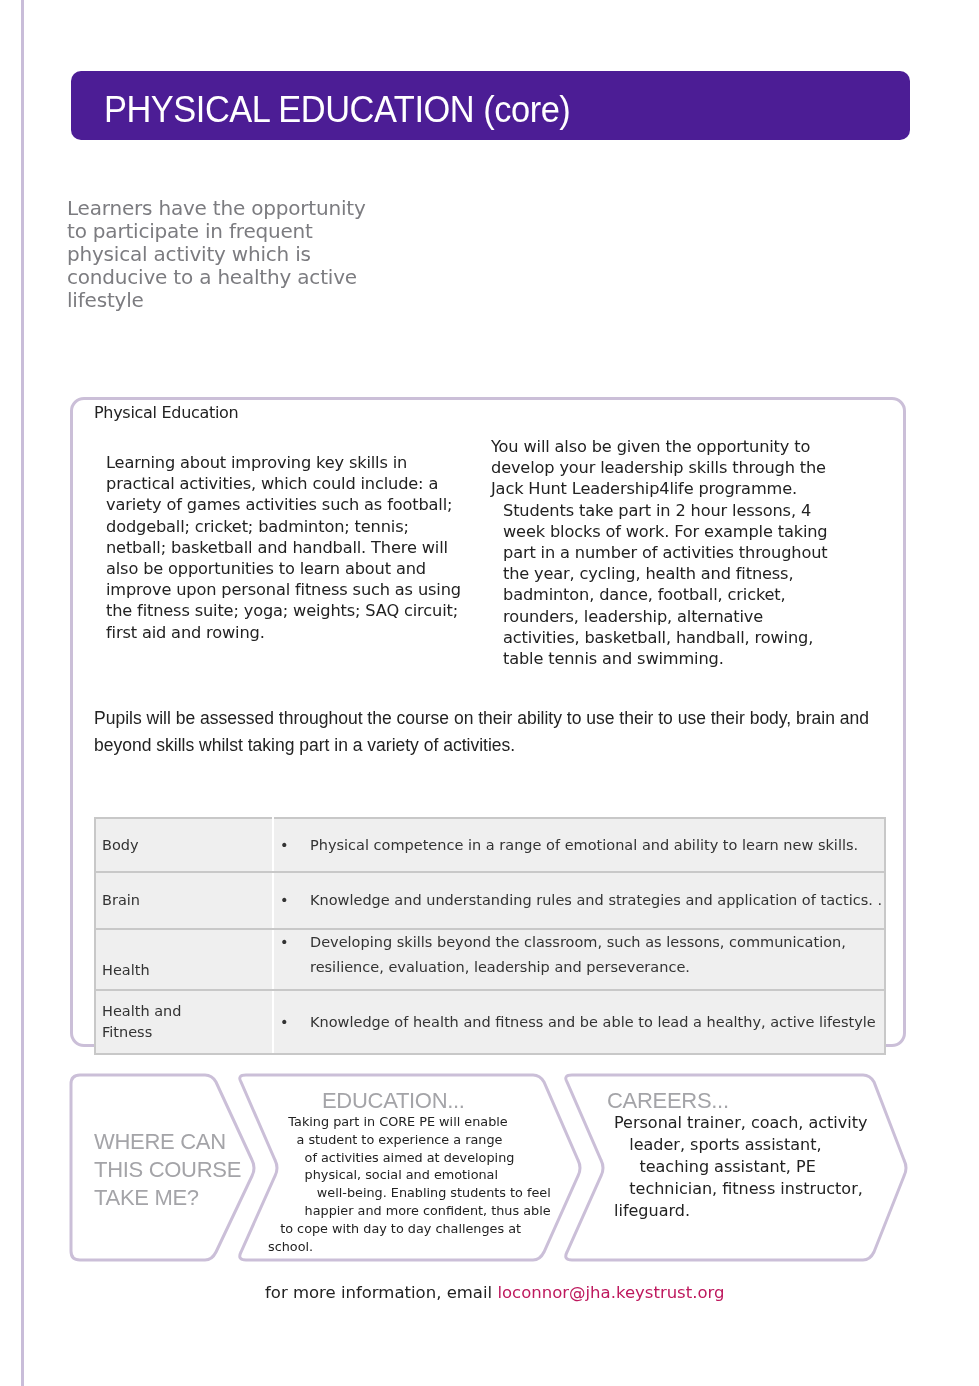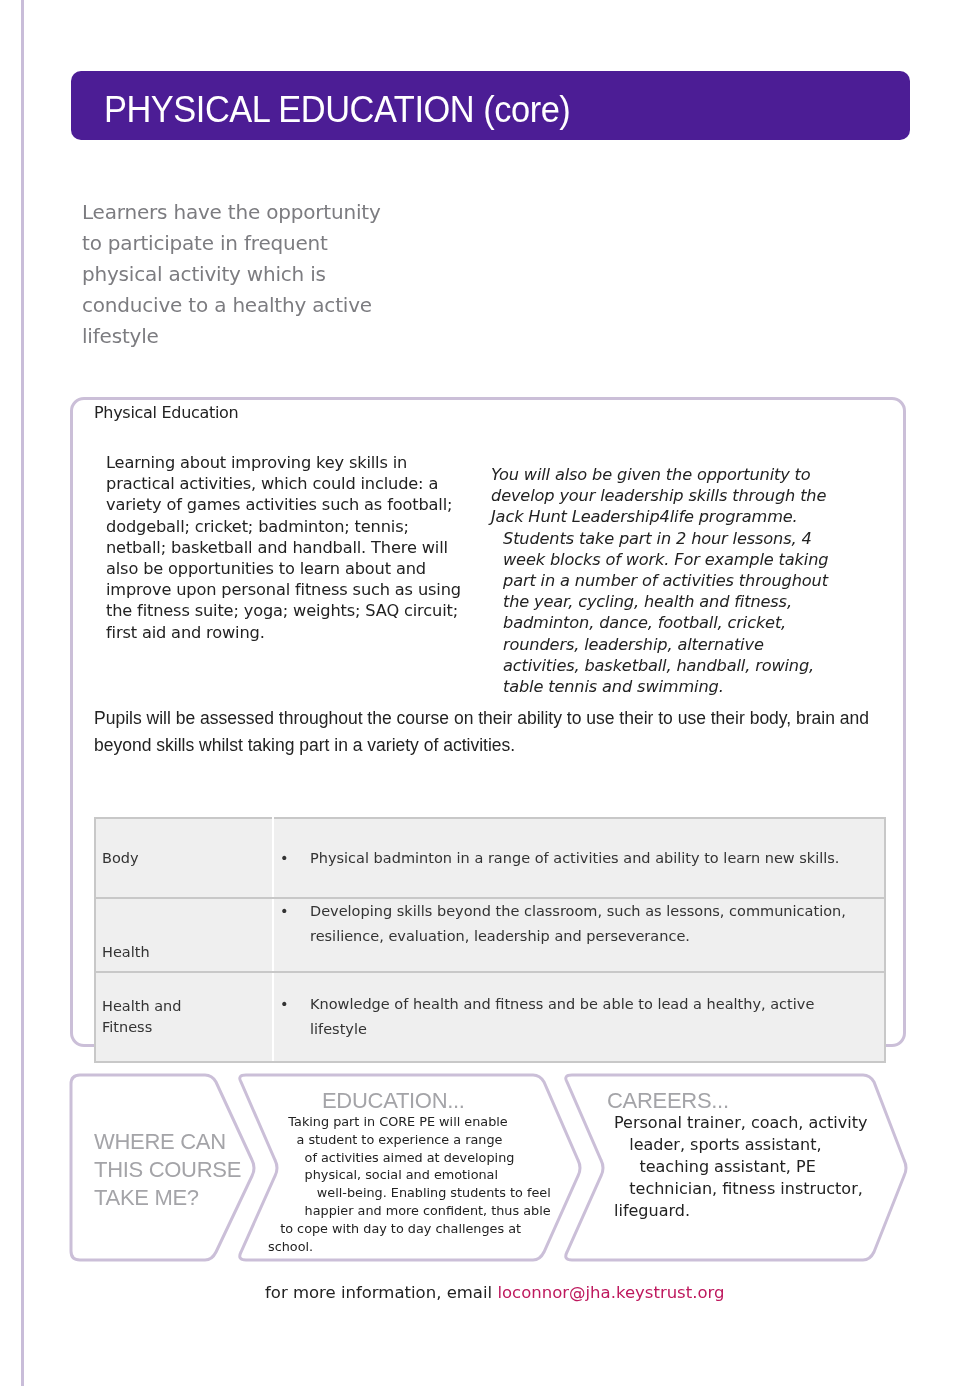--- a/index.html
+++ b/index.html
@@ -18,53 +18,53 @@
     background: #4c1d95; border-radius: 10px;
   }
   .title-banner span {
     position: absolute; left: 33px; top: 18px;
     font-family: "Liberation Sans", sans-serif;
     font-size: 37px; color: #ffffff; letter-spacing: -0.5px;
     transform: scaleX(0.93); transform-origin: left;
     white-space: nowrap;
   }
   .intro {
-    position: absolute; left: 82px; top: 197px; width: 300px;
-    font-size: 20px; line-height: 31px; color: #7c7c80;
+    position: absolute; left: 67px; top: 197px; width: 300px;
+    font-size: 20px; line-height: 23px; color: #7c7c80;
     letter-spacing: -0.2px;
   }
   .pe-box {
     position: absolute; left: 70px; top: 397px; width: 836px; height: 650px;
     border: 3px solid #cbbfd8; border-radius: 14px; box-sizing: border-box;
   }
   .pe-heading {
     position: absolute; left: 94px; top: 403px;
     font-size: 16px; color: #222; letter-spacing: -0.3px;
   }
   .col {
     position: absolute; font-size: 16.2px; line-height: 21.2px; color: #222;
     letter-spacing: -0.15px;
   }
   .col p { margin: 12px; }
   .col p + p { margin-top: 4px; }
   .col-left { left: 94px; top: 440px; width: 380px; }
-  .col-right { left: 491px; top: 464px; width: 350px; font-style: italic; }
+  .col-right { left: 491px; top: 436px; width: 350px; }
   .assess {
     position: absolute; left: 94px; top: 705px; width: 790px;
     font-family: "Liberation Sans", sans-serif;
     font-size: 17.5px; line-height: 27px; color: #222;
   }
   table.skills {
     position: absolute; left: 94px; top: 817px; width: 792px;
     border-collapse: collapse; background: #efefef;
     font-size: 14.5px; color: #333;
   }
   table.skills td {
     border-top: 2px solid #c8c8c8; border-bottom: 2px solid #c8c8c8;
-    vertical-align: middle; padding: 13px;
+    vertical-align: middle; padding: 0;
   }
   table.skills tr td:first-child { border-left: 2px solid #c8c8c8; }
   table.skills tr td:last-child { border-right: 2px solid #c8c8c8; }
   td.k { width: 130px; padding-left: 6px !important; border-right: 2px solid #ffffff; line-height: 21px; }
   td.v { padding-left: 6px !important; }
   td.v .row { display: flex; line-height: 25px; }
   td.v .bullet { width: 30px; flex: none; }
   tr.r1 td { height: 52px; }
   tr.r2 td { height: 55px; }
   tr.r3 td { height: 51px; }
@@ -122,21 +122,30 @@
 
 <div class="assess">Pupils will be assessed throughout the course on their ability to use their to use their body, brain and beyond skills whilst taking part in a variety of activities.</div>
 
 <table class="skills">
   <tbody>
       <tr class="r1">
     <td class="k">Body</td>
     <td class="v">
           <div class="row">
       <span class="bullet">•</span>
-      <span>Physical badminton in a range of activities and ability to learn new skills.</span>
+      <span>Physical competence in a range of emotional and ability to learn new skills.</span>
+    </div>
+        </td>
+  </tr>
+  <tr class="r2">
+    <td class="k">Brain</td>
+    <td class="v">
+          <div class="row">
+      <span class="bullet">•</span>
+      <span>Knowledge and understanding rules and strategies and application of tactics. .</span>
     </div>
         </td>
   </tr>
   <tr class="r3">
     <td class="k">Health</td>
     <td class="v">
           <div class="row">
       <span class="bullet">•</span>
       <span>Developing skills beyond the classroom, such as lessons, communication, resilience, evaluation, leadership and perseverance.</span>
     </div>

